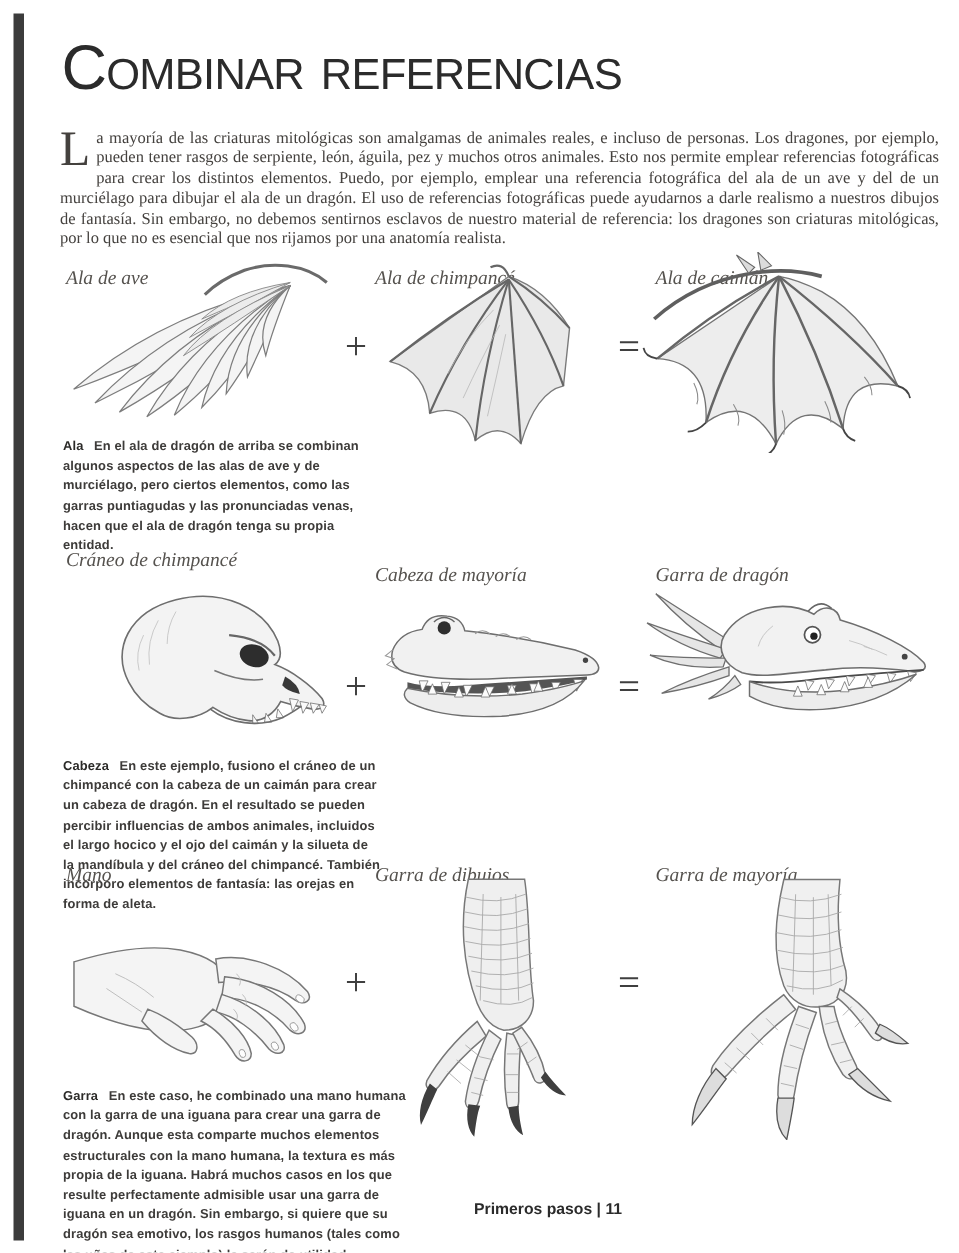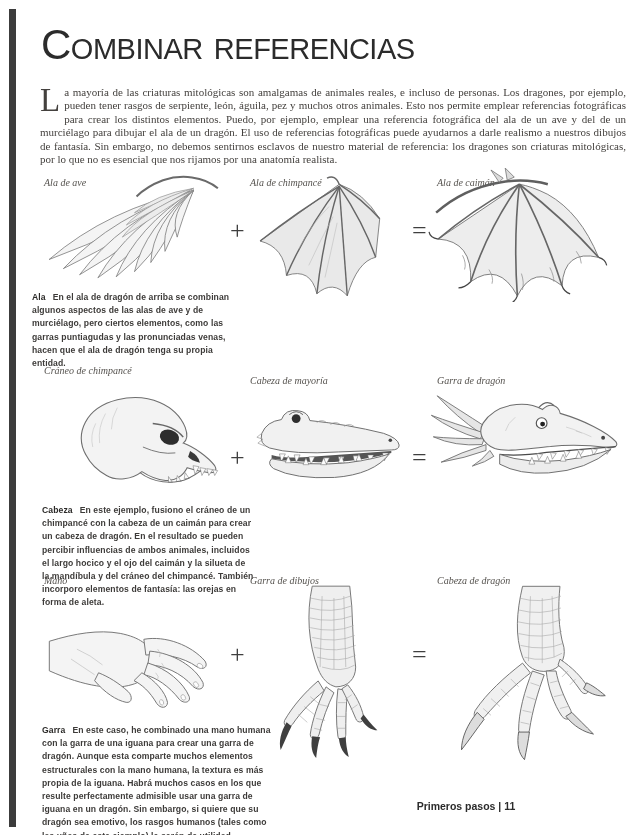--- a/index.html
+++ b/index.html
@@ -8,27 +8,27 @@
   .edge-bar{position:absolute;left:9px;top:9px;width:7px;height:818px;background:#3c3c3c;}
   .title{position:absolute;left:41px;top:22px;margin:0;font-family:"Liberation Sans",sans-serif;
          font-weight:400;font-size:42px;line-height:46px;letter-spacing:-0.5px;
          font-variant:small-caps;color:#2b2b2b;text-align:right;}
   .intro{position:absolute;left:40px;top:86px;width:586px;margin:0;
          font-family:"Liberation Serif",serif;font-size:11px;line-height:13.4px;
          color:#44413e;text-align:justify;}
   .dropcap{float:left;font-family:"Liberation Serif",serif;font-size:33px;line-height:26px;
            padding:1px 4px 0 0;color:#44413e;}
   .lbl{position:absolute;font-family:"Liberation Serif",serif;font-style:italic;
-       font-size:10px;color:#55524e;white-space:nowrap;}
+       font-size:13px;color:#55524e;white-space:nowrap;}
   .op{position:absolute;font-family:"Liberation Serif",serif;font-size:26px;color:#3f3f3f;}
   .cap{position:absolute;margin:0;font-family:"Liberation Sans",sans-serif;font-size:8.6px;
        line-height:13.2px;font-weight:bold;color:#3d3b39;letter-spacing:0.1px;}
   .cap .lead{font-weight:bold;color:#2b2a28;margin-right:7px;}
   .illo{position:absolute;}
-  .footer{position:absolute;left:316px;top:800px;width:300px;text-align:center;
+  .footer{position:absolute;left:316px;top:800px;width:300px;text-align:left;
           font-family:"Liberation Sans",sans-serif;font-size:10.5px;font-weight:bold;color:#2b2b2b;}
   svg{display:block;}
 </style>
 </head>
 <body>
 
 <div class="page">
   <div class="edge-bar"></div>
 
   <h1 class="title">Combinar referencias</h1>
@@ -102,21 +102,21 @@
     </g>
     <g stroke="#8a8a8a" stroke-width="0.7" fill="none">
       <path d="M34,86 q4,8 2,14"></path>
       <path d="M60,100 q5,8 3,14"></path>
       <path d="M92,104 q3,9 1,16"></path>
       <path d="M120,98 q4,8 4,14"></path>
       <path d="M146,82 q5,6 5,12"></path>
     </g>
   </svg>
 
-  <p class="cap" style="left:32px;top:291px;width:206px"><span class="lead">Ala</span><span>En el ala de dragón de arriba se combinan algunos aspectos de las alas de ave y de murciélago, pero ciertos elementos, como las garras puntiagudas y las pronunciadas venas, hacen que el ala de dragón tenga su propia entidad.</span></p>
+  <p class="cap" style="left:42px;top:291px;width:206px"><span class="lead">Ala</span><span>En el ala de dragón de arriba se combinan algunos aspectos de las alas de ave y de murciélago, pero ciertos elementos, como las garras puntiagudas y las pronunciadas venas, hacen que el ala de dragón tenga su propia entidad.</span></p>
 
   <span class="lbl" style="left:44px;top:365px">Cráneo de chimpancé</span>
   <span class="lbl" style="left:250px;top:375px">Cabeza de mayoría</span>
   <span class="lbl" style="left:437px;top:375px">Garra de dragón</span>
 
   <svg class="illo" style="left:45px;top:388px" width="185" height="118" viewBox="0 0 185 120">
     <path d="M40,68 C28,46 40,20 72,12 C104,4 132,18 141,40 C144,48 143,53 139,56 C150,60 164,70 171,79 C174,84 171,87 164,86 C157,85 149,83 143,81 C139,89 131,95 121,94 C111,93 103,89 97,85 C87,93 71,95 61,89 C50,83 44,76 40,68 Z" fill="#f3f3f3" stroke="#6e6e6e" stroke-width="1.1"></path>
     <path d="M108,36 Q130,38 139,50" stroke="#666666" stroke-width="1.5" fill="none"></path>
     <ellipse cx="125" cy="50" rx="10" ry="7.5" transform="rotate(18 125 50)" fill="#2d2d2d"></ellipse>
     <path d="M146,64 q9,5 10,12 q-9,-2 -12,-6 z" fill="#383838"></path>
@@ -207,21 +207,21 @@
       <path d="M150,44 q8,2 16,6"></path>
         <path d="M140,40 q8,2 16,6"></path>
         <path d="M88,30 q-8,6 -10,14"></path>
     </g>
   </svg>
 
   <p class="cap" style="left:42px;top:504px;width:213px"><span class="lead">Cabeza</span><span>En este ejemplo, fusiono el cráneo de un chimpancé con la cabeza de un caimán para crear un cabeza de dragón. En el resultado se pueden percibir influencias de ambos animales, incluidos el largo hocico y el ojo del caimán y la silueta de la mandíbula y del cráneo del chimpancé. También incorporo elementos de fantasía: las orejas en forma de aleta.</span></p>
 
   <span class="lbl" style="left:44px;top:575px">Mano</span>
   <span class="lbl" style="left:250px;top:575px">Garra de dibujos</span>
-  <span class="lbl" style="left:437px;top:575px">Cabeza de dragón</span>
+  <span class="lbl" style="left:437px;top:575px">Garra de mayoría</span>
 
   <svg class="illo" style="left:45px;top:594px" width="180" height="130" viewBox="0 0 178 132">
     <g fill="#f4f4f4" stroke="#777777" stroke-width="1">
       <path d="M2,48 C28,40 52,36 74,40 C94,44 104,52 106,62 C108,76 100,88 86,92 C66,98 38,94 2,78 Z"></path>
       <path d="M98,46 C120,42 146,52 160,68 C164,74 158,78 152,74 C138,64 118,60 100,62 Z"></path>
       <path d="M104,58 C128,60 150,74 158,90 C160,96 154,99 148,94 C136,80 118,72 102,72 Z"></path>
       <path d="M102,70 C122,76 138,90 144,104 C146,110 139,112 134,107 C124,94 110,84 98,82 Z"></path>
       <path d="M96,80 C110,88 120,100 122,110 C122,116 115,117 111,111 C104,99 96,92 88,88 Z"></path>
       <path d="M48,88 C58,100 70,108 80,110 C86,111 87,104 82,99 C72,90 62,84 52,80 Z"></path>
     </g>

